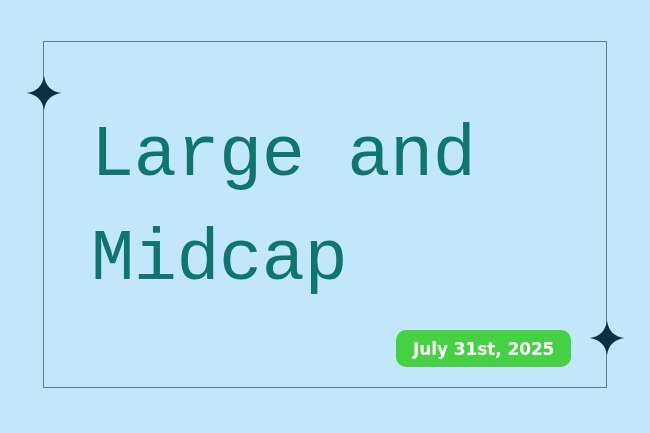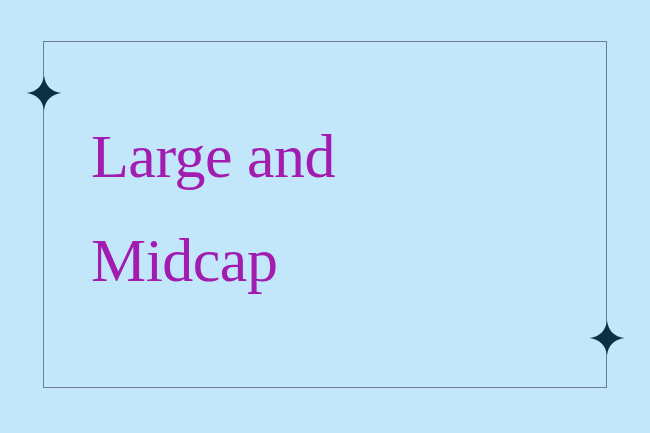--- a/index.html
+++ b/index.html
@@ -52,23 +52,23 @@
     top: 320px;
   }
 
   
   .headline {
     position: absolute;
     left: 91px;
     top: 104px;
     width: 470px;
     margin: 0;
-    color: #a21caf;
-    font-family: Liberation Serif, serif;
-    font-size: 62px;
+    color: #0f766e;
+    font-family: Liberation Mono, monospace;
+    font-size: 72px;
     font-weight: 400;
     line-height: 104px;
     letter-spacing: -0.5px;
     white-space: pre-line;
   }
 
   
   .date-badge {
     position: absolute;
     left: 396px;
@@ -100,20 +100,23 @@
 
   <span class="sparkle sparkle-top-left">
     <svg viewBox="0 0 100 100" xmlns="http://www.w3.org/2000/svg" aria-hidden="true">
       <path d="M50 2 C54 30 70 46 98 50 C70 54 54 70 50 98 C46 70 30 54 2 50 C30 46 46 30 50 2 Z" fill="#0c3043"></path>
     </svg>
   </span>
 
   <h1 class="headline">Large and
 Midcap</h1>
 
+  <button class="date-badge">
+    <span>July 31st, 2025</span>
+  </button>
 
   <span class="sparkle sparkle-bottom-right">
     <svg viewBox="0 0 100 100" xmlns="http://www.w3.org/2000/svg" aria-hidden="true">
       <path d="M50 2 C54 30 70 46 98 50 C70 54 54 70 50 98 C46 70 30 54 2 50 C30 46 46 30 50 2 Z" fill="#0c3043"></path>
     </svg>
   </span>
 
 </div>
 
 </body></html>

